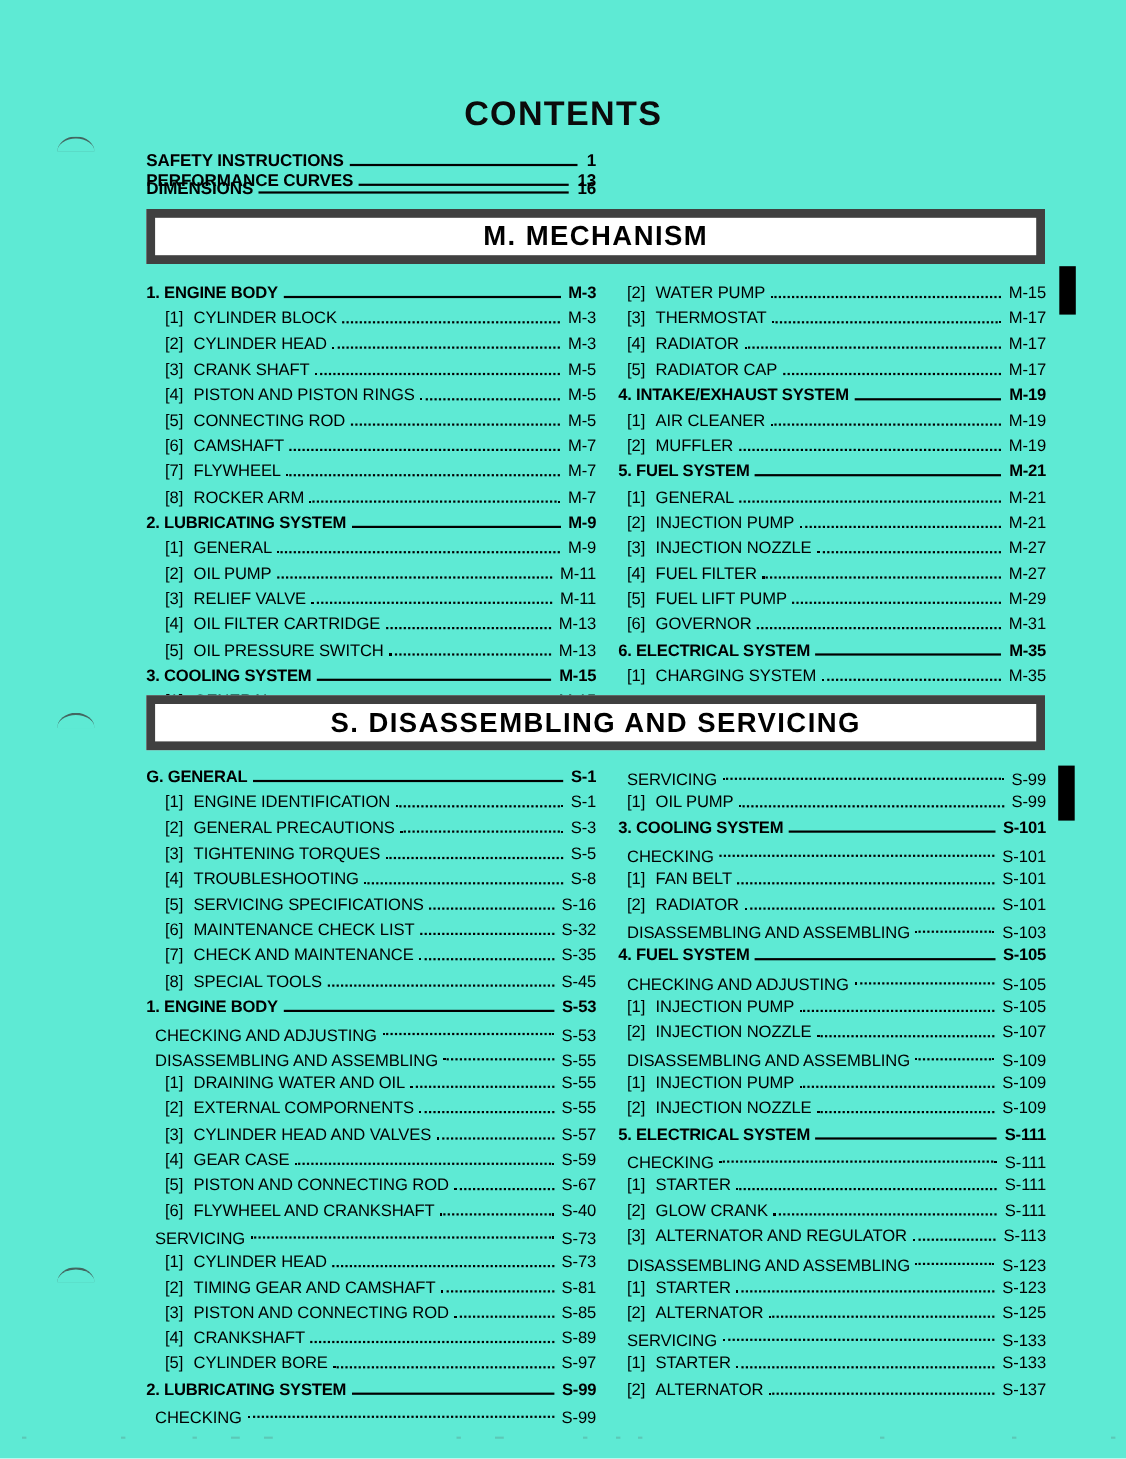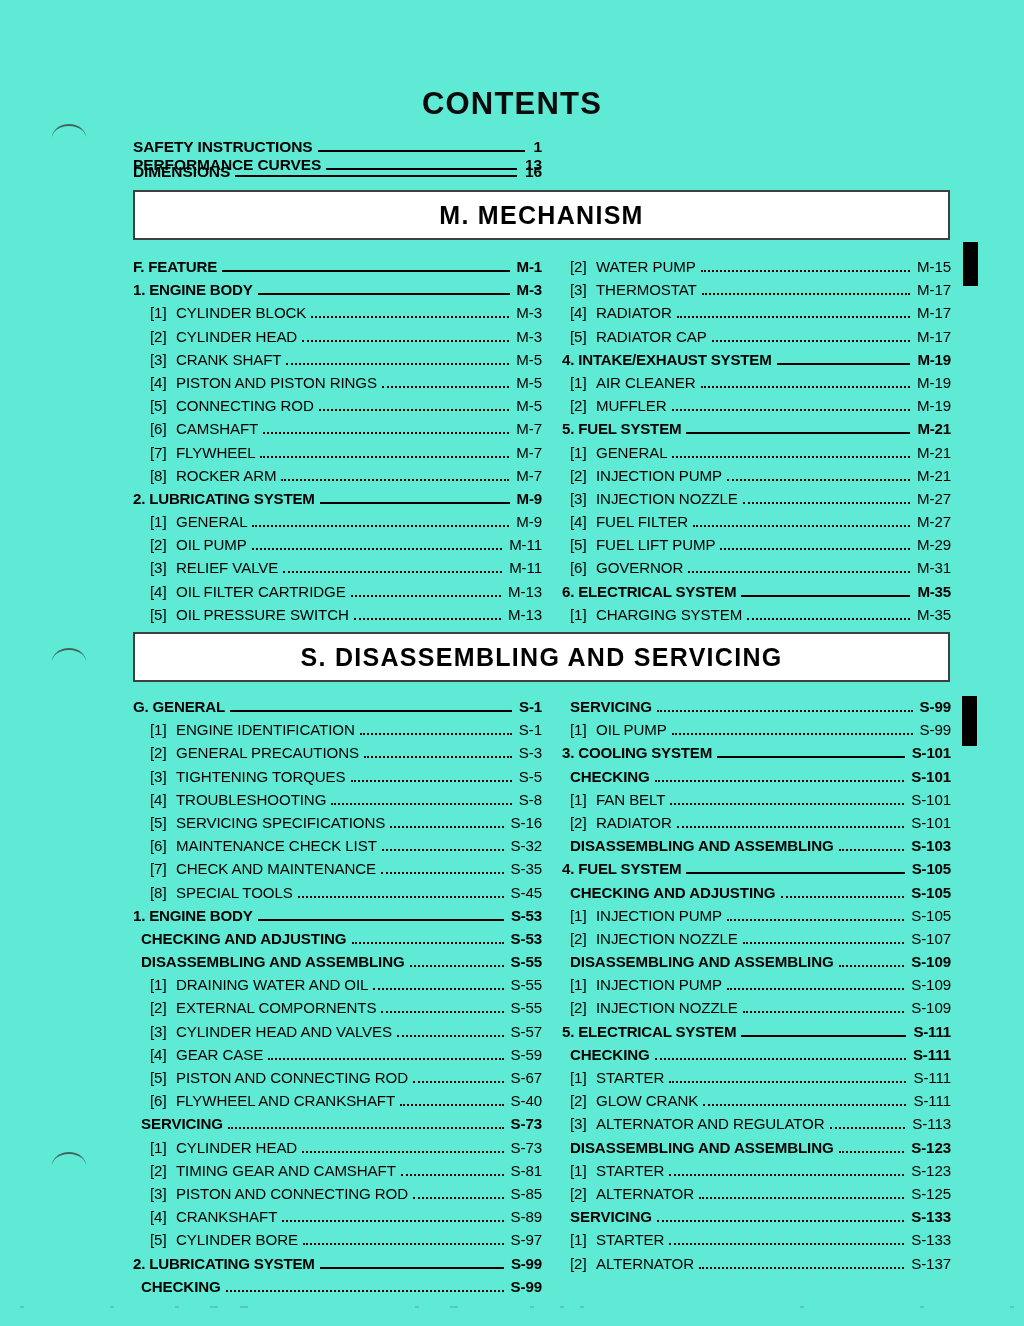--- a/index.html
+++ b/index.html
@@ -66,21 +66,21 @@
     border-top: 2.2px solid #000;
     margin: 0 3px 4px 5px;
     min-width: 8px;
   }
 
   
   .banner {
     position: absolute;
     left: 133px;
     width: 817px;
-    border: 2px solid #404040;
+    border: 8px solid #404040;
     box-sizing: border-box;
     background: #fff;
     display: flex;
     align-items: center;
     justify-content: center;
   }
   .banner-text {
     font-size: 25px;
     font-weight: bold;
     letter-spacing: 1.3px;
@@ -121,21 +121,21 @@
     margin: 0 3px 3px 5px;
     height: 0;
     border-top: 2.4px dotted #000;
   }
 
   
   .lvl-major { font-weight: bold; padding-left: 0; letter-spacing: -0.2px; }
   .lvl-major .pg { font-weight: bold; }
   .lvl-sub   { font-weight: normal; padding-left: 17px; letter-spacing: -0.1px; }
   .lvl-sub2  { font-weight: normal; padding-left: 8px; letter-spacing: -0.1px; }
-  .lvl-plain { font-weight: bold; padding-left: 8px; letter-spacing: -0.1px; }
+  .lvl-plain { font-weight: normal; padding-left: 8px; letter-spacing: -0.1px; align-items: center; }
 
   .entry .idx {
     flex: 0 0 auto;
     display: inline-block;
     width: 26px;
   }
 
   
   .thumb-tab {
     position: absolute;
@@ -201,25 +201,20 @@
         </div>
       </div>
     </div>
 
   <div class="banner" id="banner-mechanism">
     <span class="banner-text">M.  MECHANISM</span>
   </div>
 
   <div class="toc" id="toc-mechanism">
     <div class="col left">
-        <div class="entry lvl-major">
-          <span class="txt">F. FEATURE</span>
-          <span class="rule"></span>
-          <span class="pg">M-1</span>
-        </div>
         <div class="entry lvl-major">
           <span class="txt">1. ENGINE BODY</span>
           <span class="rule"></span>
           <span class="pg">M-3</span>
         </div>
         <div class="entry lvl-sub">
           <span class="idx">[1]</span>
           <span class="txt">CYLINDER BLOCK</span>
           <span class="dots"></span>
           <span class="pg">M-3</span>

